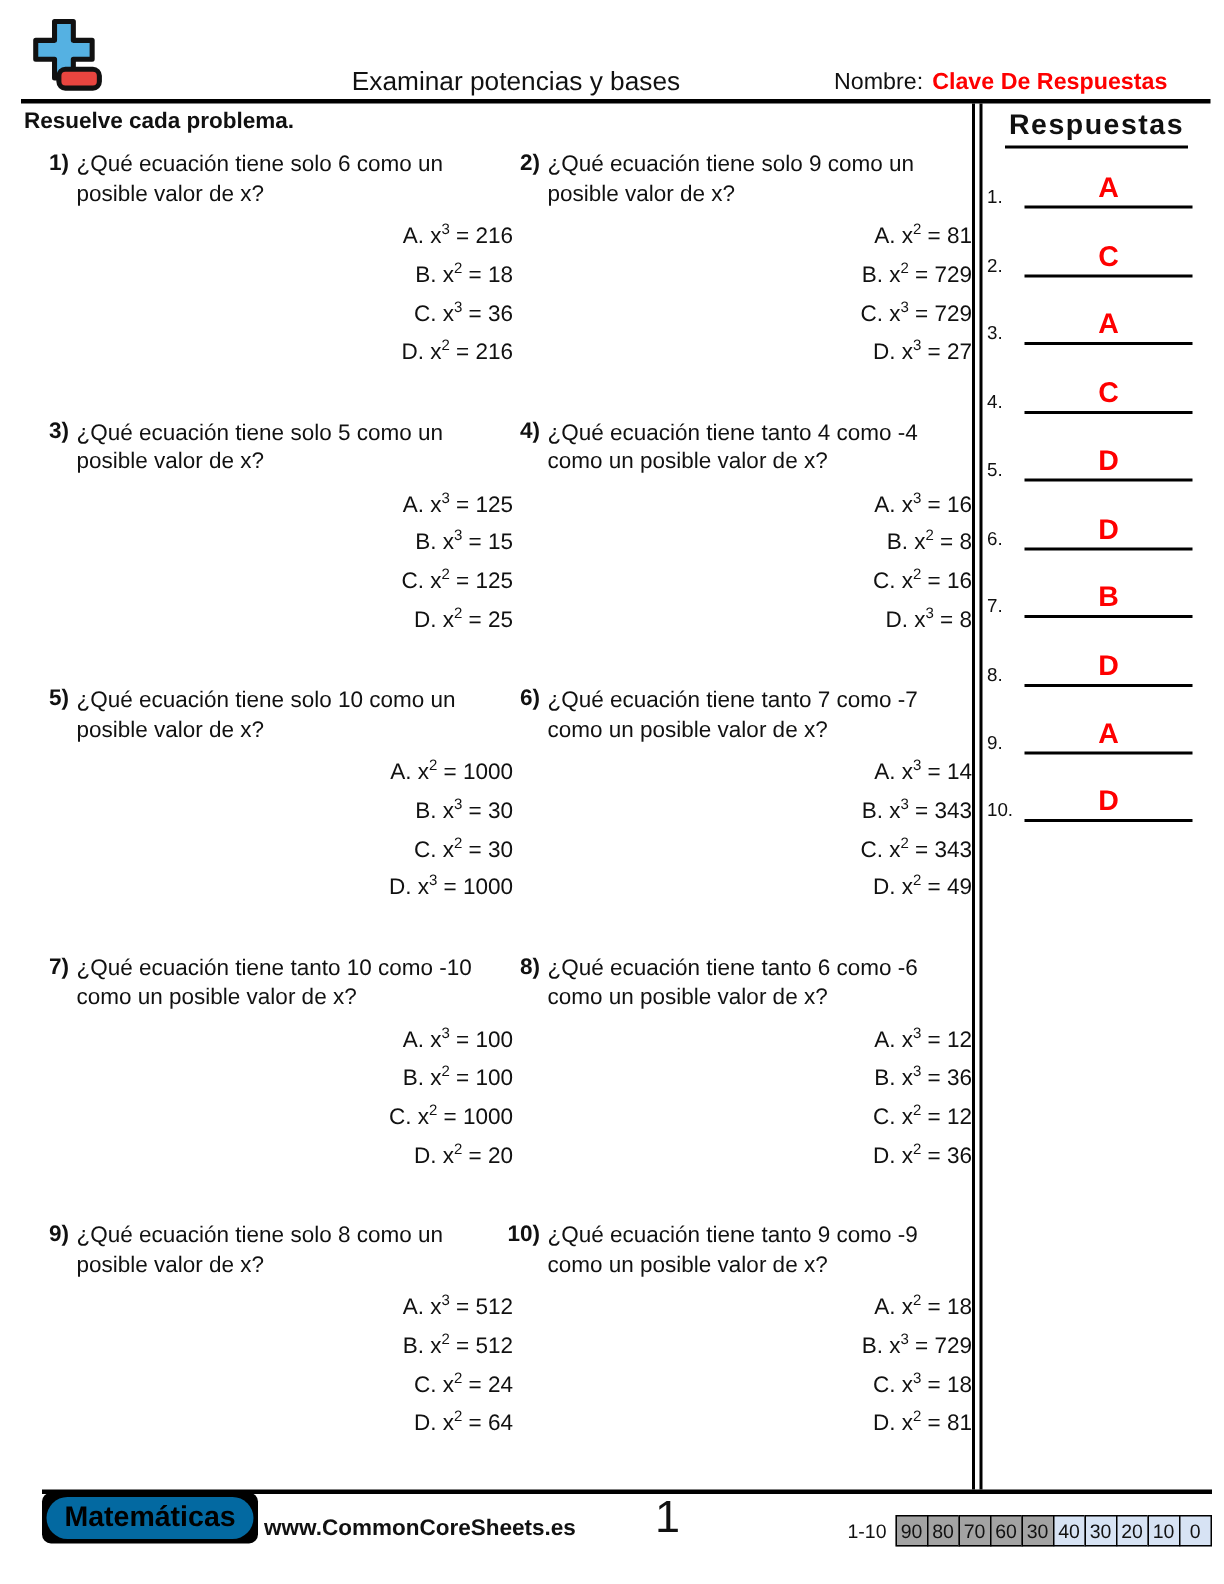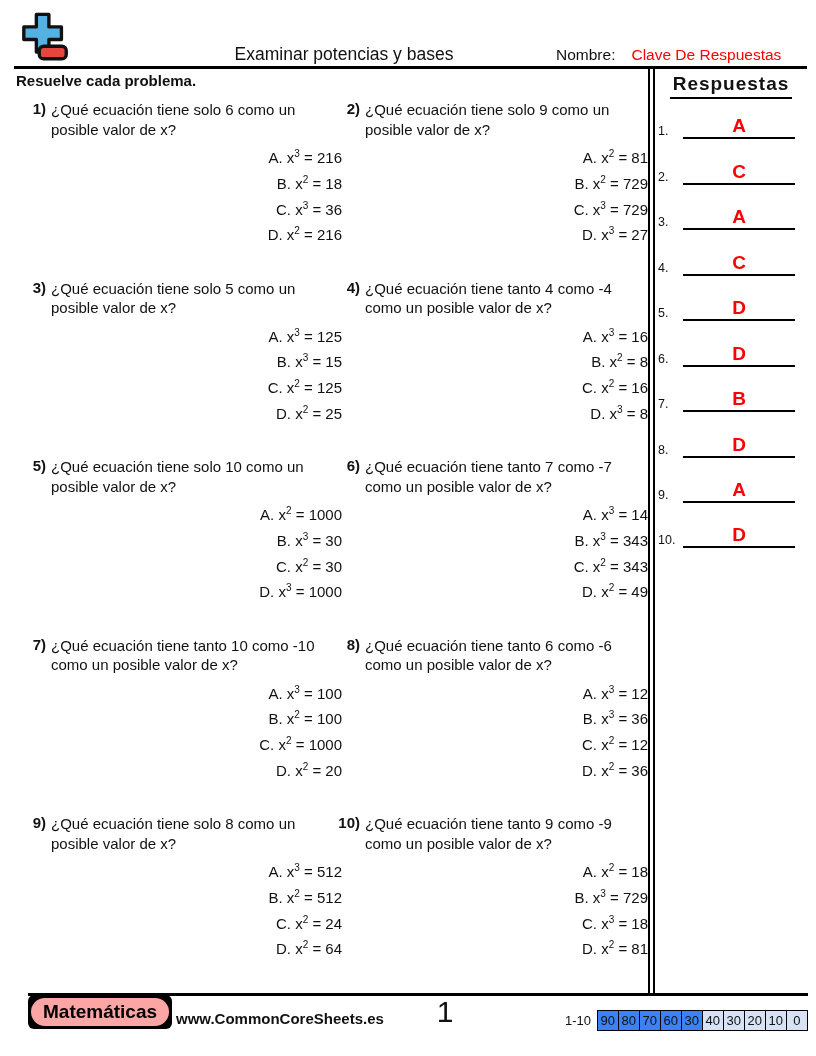--- a/index.html
+++ b/index.html
@@ -12,21 +12,21 @@
   *{margin:0;padding:0;box-sizing:border-box;}
   html,body{background:#ffffff;}
   body{
     width:816px;height:1056px;position:relative;overflow:hidden;
     font-family:"Liberation Sans",sans-serif;color:#111;
   }
   
   .logo{position:absolute;left:15px;top:11px;}
   .page-title{position:absolute;left:0;top:44px;width:660px;text-align:center;font-size:17.5px;padding-left:28px;}
   .name-row{position:absolute;left:556px;top:46px;font-size:15.5px;white-space:nowrap;}
-  .name-value{color:var(--accent-red);font-weight:normal;margin-left:16px;}
+  .name-value{color:var(--accent-red);font-weight:bold;margin-left:6px;}
   .header-line{position:absolute;left:14px;right:9px;top:66px;height:3px;background:#000;}
   .instruction{position:absolute;left:16px;top:72px;font-size:15px;font-weight:bold;}
   
   .divider{position:absolute;left:648px;top:69px;height:924px;width:7px;
     border-left:2px solid #000;border-right:2px solid #000;}
   
   .questions{position:absolute;left:28px;top:100px;width:620px;
     display:grid;grid-template-columns:314px 306px;grid-auto-rows:178.5px;}
   .q-head{position:relative;}
   .q-num{position:absolute;left:23px;transform:translateX(-100%);
@@ -43,29 +43,29 @@
   .answer-rows{position:absolute;left:0;top:21px;width:158px;}
   .ans-row{height:45.45px;display:flex;align-items:flex-end;}
   .ans-num{flex:0 0 31px;text-align:left;padding-left:6px;font-size:12.5px;padding-bottom:1px;}
   .ans-line{width:112px;border-bottom:2px solid #000;display:flex;
     justify-content:center;align-items:flex-end;height:30px;}
   .ans-letter{color:var(--accent-red);font-weight:bold;font-size:19px;line-height:22px;}
   
   .footer-line{position:absolute;left:28px;right:8px;top:993px;height:2.5px;background:#000;}
   .brand-badge{position:absolute;left:28px;top:995px;background:#000;border-radius:6px;
     padding:3px;display:flex;}
-  .brand-pill{background:#fca5a5;color:#000;border-radius:16px;padding:3px 12px;
+  .brand-pill{background:#0369a1;color:#000;border-radius:16px;padding:3px 12px;
     font-size:19px;font-weight:bold;white-space:nowrap;}
   .website{position:absolute;left:176px;top:1010px;font-size:15px;font-weight:bold;}
   .page-number{position:absolute;left:420px;top:995px;width:50px;text-align:center;font-size:30px;}
   .score-table{position:absolute;right:8px;top:1010px;display:flex;align-items:center;}
   .score-label{font-size:13px;margin-right:7px;}
   .score-cells{display:flex;}
   .score-cell{width:22.5px;height:21px;border:1.5px solid #000;margin-left:-1.5px;
-    font-size:13px;display:flex;align-items:center;justify-content:center;background:#3b82f6;}
+    font-size:13px;display:flex;align-items:center;justify-content:center;background:#a3a3a3;}
   .score-cell.highlight{background:var(--score-highlight);}
 </style>
 </head>
 <body>
 
 <div class="logo">
   <svg width="62" height="54" viewBox="0 0 64 56">
     <path d="M22 3.5 h13 v13 h13 v13 h-13 v13 h-13 v-13 h-13 v-13 h13 z" fill="var(--logo-blue)" stroke="#111" stroke-width="3.5" stroke-linejoin="round"></path>
     <rect x="25" y="36.5" width="28" height="13" rx="4.5" fill="var(--logo-red)" stroke="#111" stroke-width="3.5"></rect>
   </svg>

